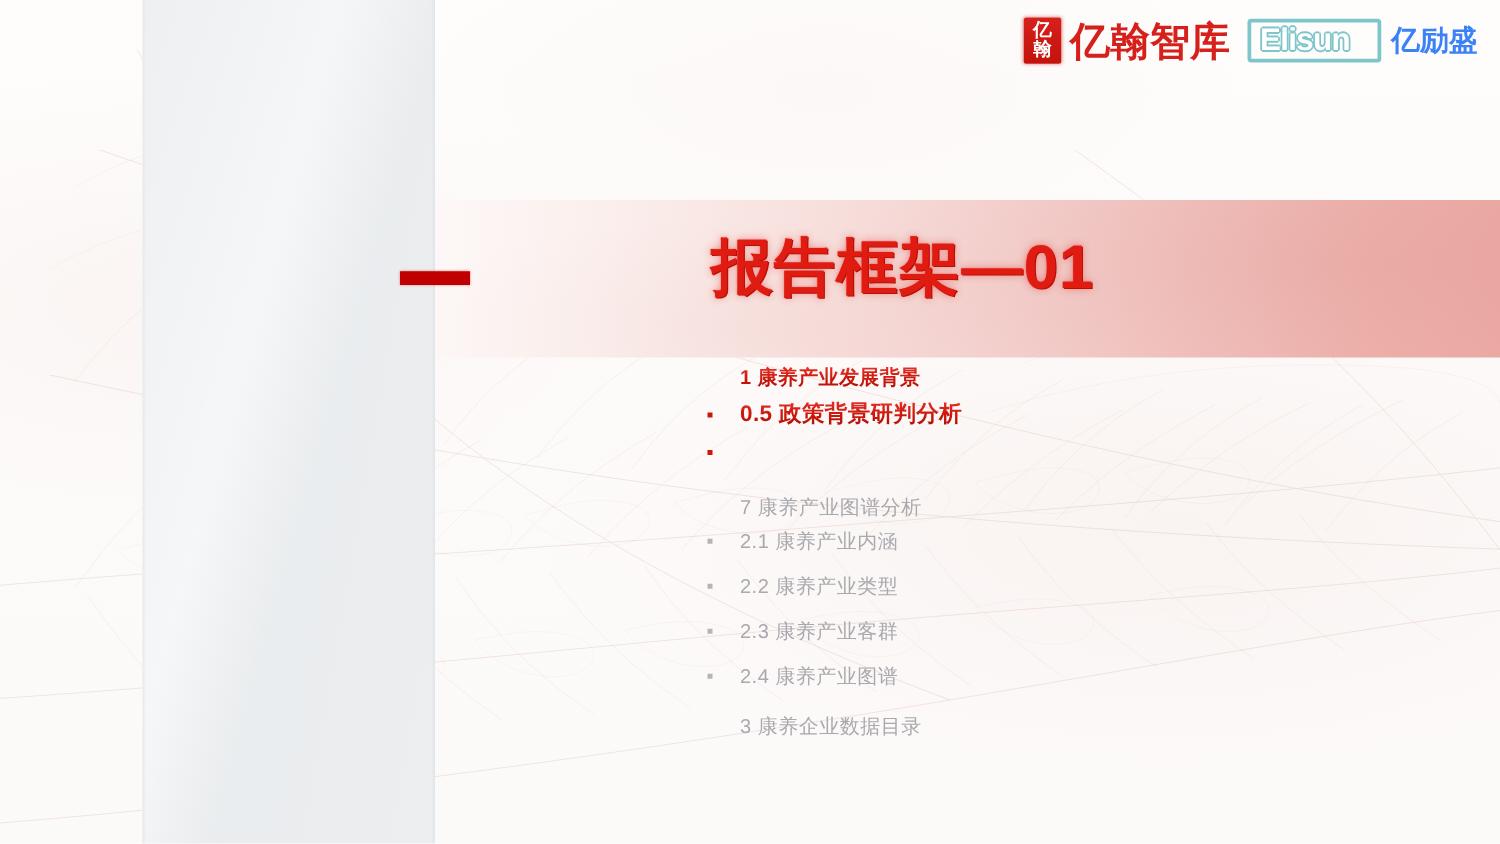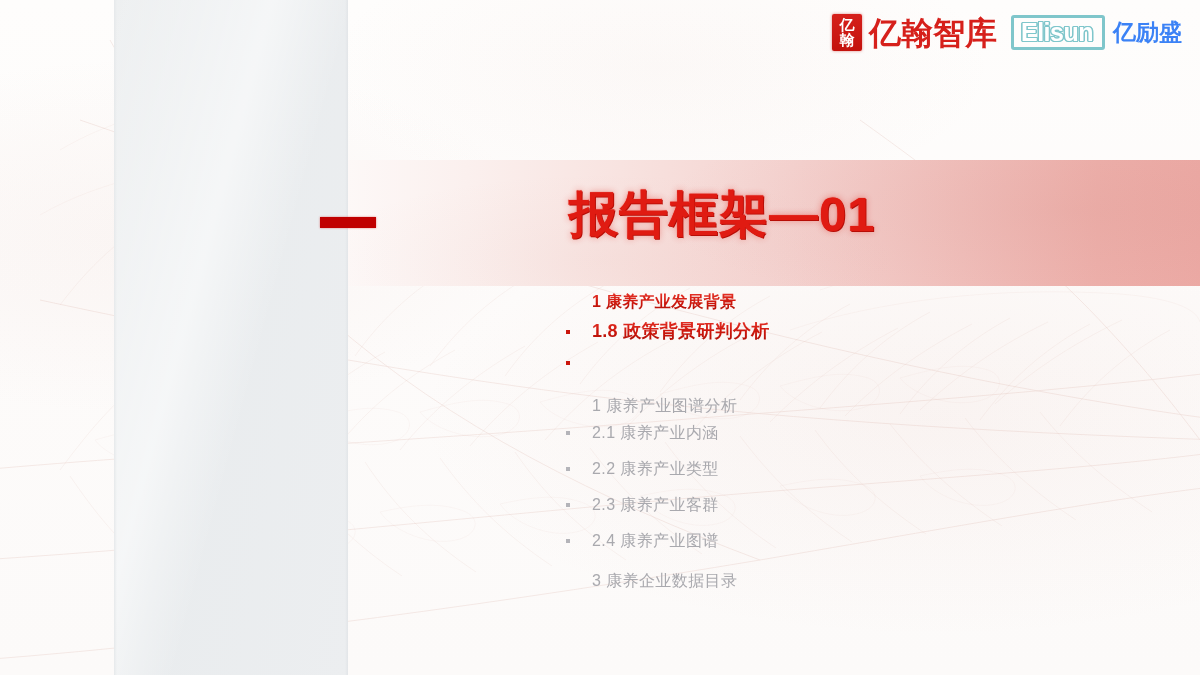--- a/index.html
+++ b/index.html
@@ -239,21 +239,21 @@
     font-size: 32px;
     font-weight: bold;
     color: #d6201b;
     letter-spacing: 0px;
     line-height: 1;
   }
   .logo-elisun { display: flex; align-items: center; gap: 8px; }
   .elisun-box {
     border: 3px solid #7fc6cb;
     border-radius: 3px;
-    padding: 1px 9px 2px 7px;
+    padding: 1px 22px 2px 7px;
     font-size: 25px;
     font-weight: bold;
     color: #ffffff;
     line-height: 1.05;
     letter-spacing: -0.5px;
     text-shadow:
       -1.4px 0 #7fc6cb, 1.4px 0 #7fc6cb,
       0 -1.4px #7fc6cb, 0 1.4px #7fc6cb,
       -1px -1px #7fc6cb, 1px 1px #7fc6cb,
       -1px 1px #7fc6cb, 1px -1px #7fc6cb;
@@ -370,30 +370,30 @@
 
   <div class="agenda">
 
     <div class="agenda-row level-1 active">
       <span class="bullet"></span>
       <span class="lbl">1 康养产业发展背景</span>
     </div>
 
     <div class="agenda-row level-2 active">
       <span class="bullet"><i></i></span>
-      <span class="lbl">1.8 政策背景研判分析</span>
+      <span class="lbl">0.5 政策背景研判分析</span>
     </div>
 
     <div class="agenda-row level-2 active">
       <span class="bullet"><i></i></span>
     </div>
 
     <div class="agenda-row level-1 muted" style="margin-top:5px;">
       <span class="bullet"></span>
-      <span class="lbl">1 康养产业图谱分析</span>
+      <span class="lbl">7 康养产业图谱分析</span>
     </div>
 
     <div class="agenda-row level-2 muted">
       <span class="bullet"><i></i></span>
       <span class="lbl">2.1 康养产业内涵</span>
     </div>
 
     <div class="agenda-row level-2 muted">
       <span class="bullet"><i></i></span>
       <span class="lbl">2.2 康养产业类型</span>

